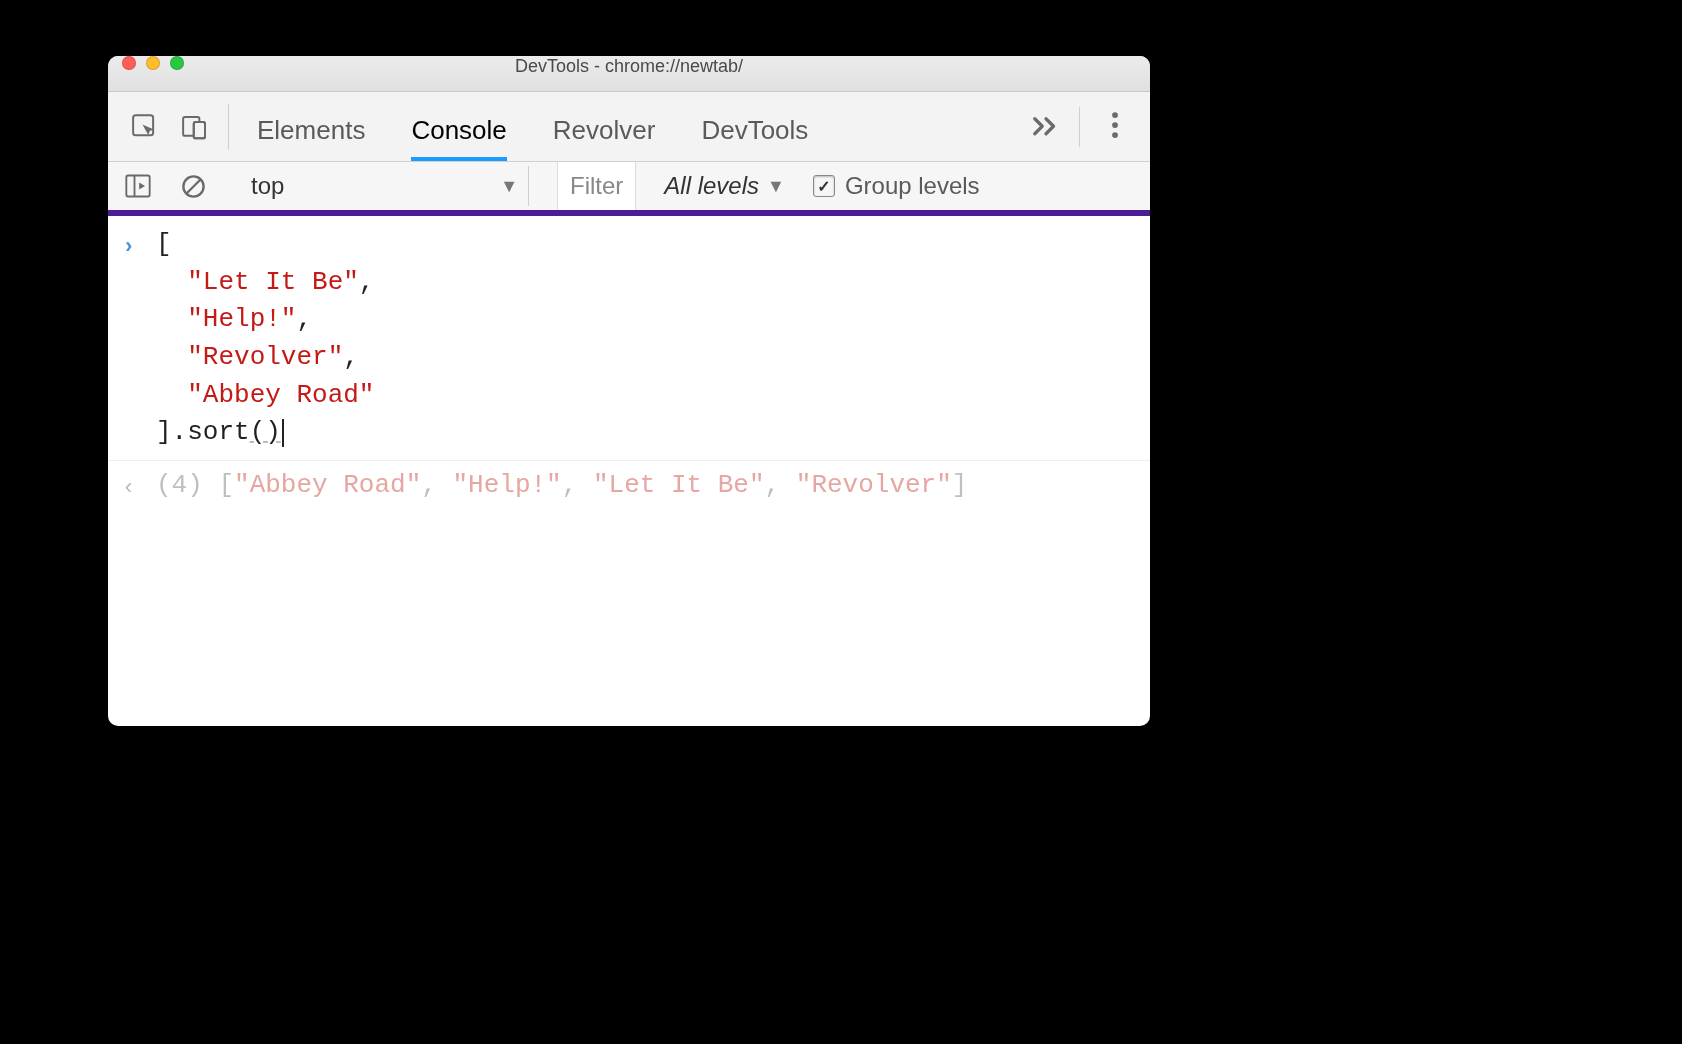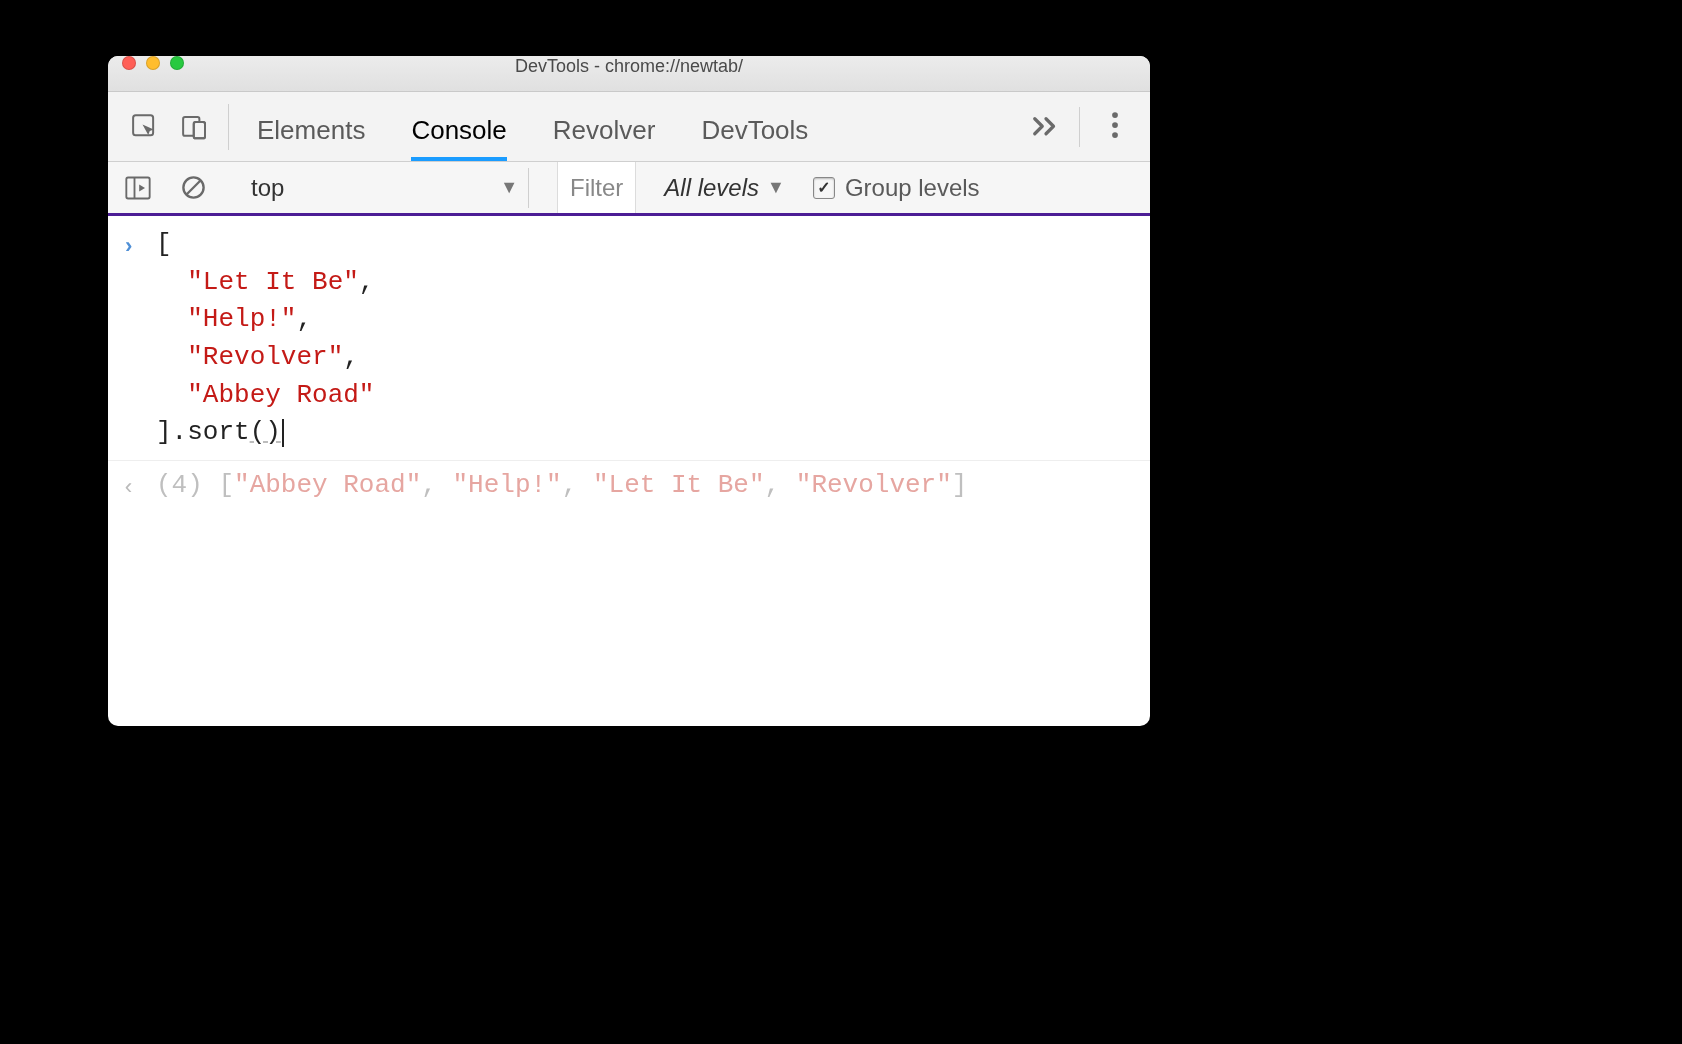--- a/index.html
+++ b/index.html
@@ -86,21 +86,21 @@
     display: flex; align-items: center; gap: 18px;
     padding-right: 8px;
   }
   .chevrons { color:#6a6a6a; }
   .vdiv { width:1px; height:40px; background:#cfcfcf; }
   .kebab { color:#6a6a6a; padding: 0 12px; }
 
   .filterbar {
     height: 54px;
     background: #f6f6f6;
-    border-bottom: 3px solid #4c1d95;
+    border-bottom: 6px solid #4c1d95;
     display: flex; align-items: center;
     padding: 0 10px 0 16px;
     gap: 28px;
     flex: none;
     font-size: 24px;
     color: #5a5a5a;
     overflow: hidden;
     white-space: nowrap;
   }
   .ctx {

